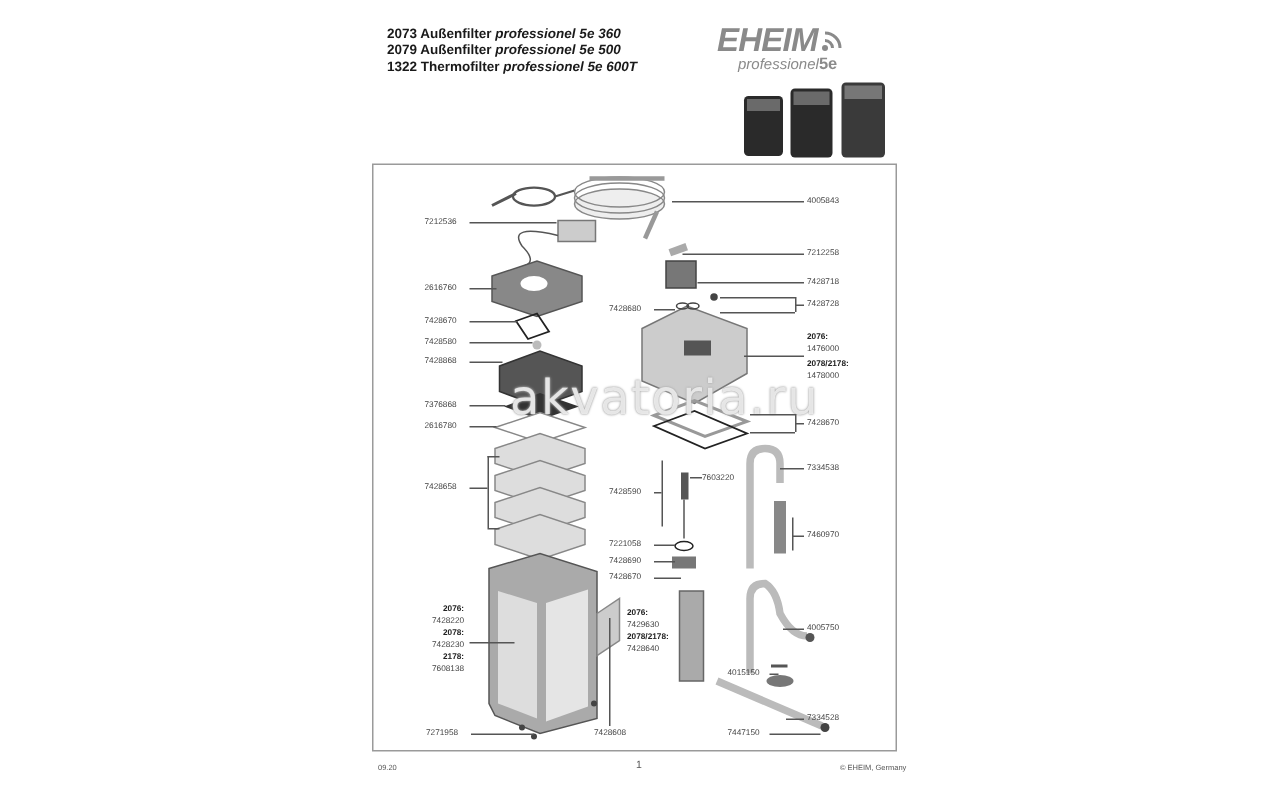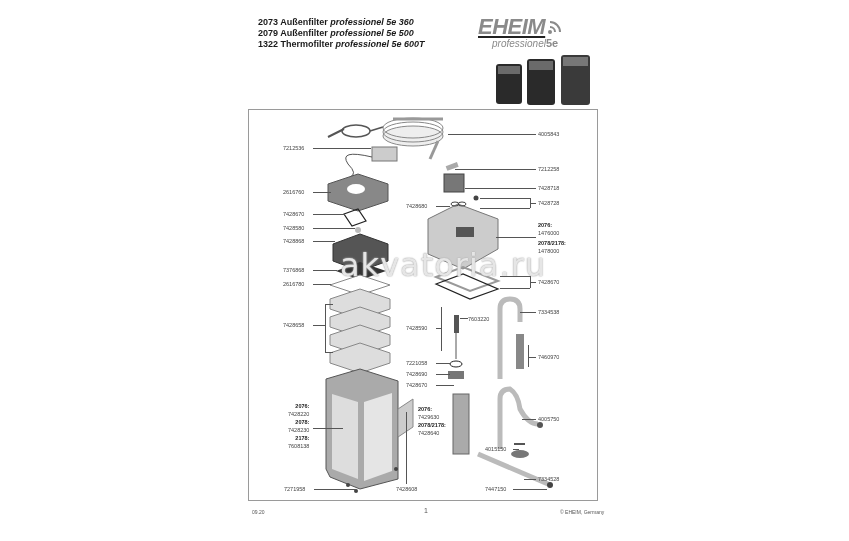--- a/index.html
+++ b/index.html
@@ -32,21 +32,21 @@
   </div>
   <div>
     <span>2079</span> <span>Außenfilter</span> <i>professionel 5e 500</i>
   </div>
   <div>
     <span>1322</span> <span>Thermofilter</span> <i>professionel 5e 600T</i>
   </div>
 </div>
 
 <div class="abs logo">
-  <div style="display:flex;align-items:center;text-decoration:underline;">
+  <div style="display:flex;align-items:center;">
     <span class="logo-main">EHEIM</span>
     <svg width="16" height="16" viewBox="0 0 16 16" style="position:relative;margin-left:2px;">
       <circle cx="3" cy="13" r="2" fill="#8a8a8a"></circle>
       <path d="M3 8 A5 5 0 0 1 8 13" stroke="#8a8a8a" stroke-width="2" fill="none"></path>
       <path d="M3 3 A10 10 0 0 1 13 13" stroke="#8a8a8a" stroke-width="2" fill="none"></path>
     </svg>
   </div>
   <div class="logo-sub"><span>professionel</span><b style="font-style:normal;font-size:11px;">5e</b></div>
 </div>
 

